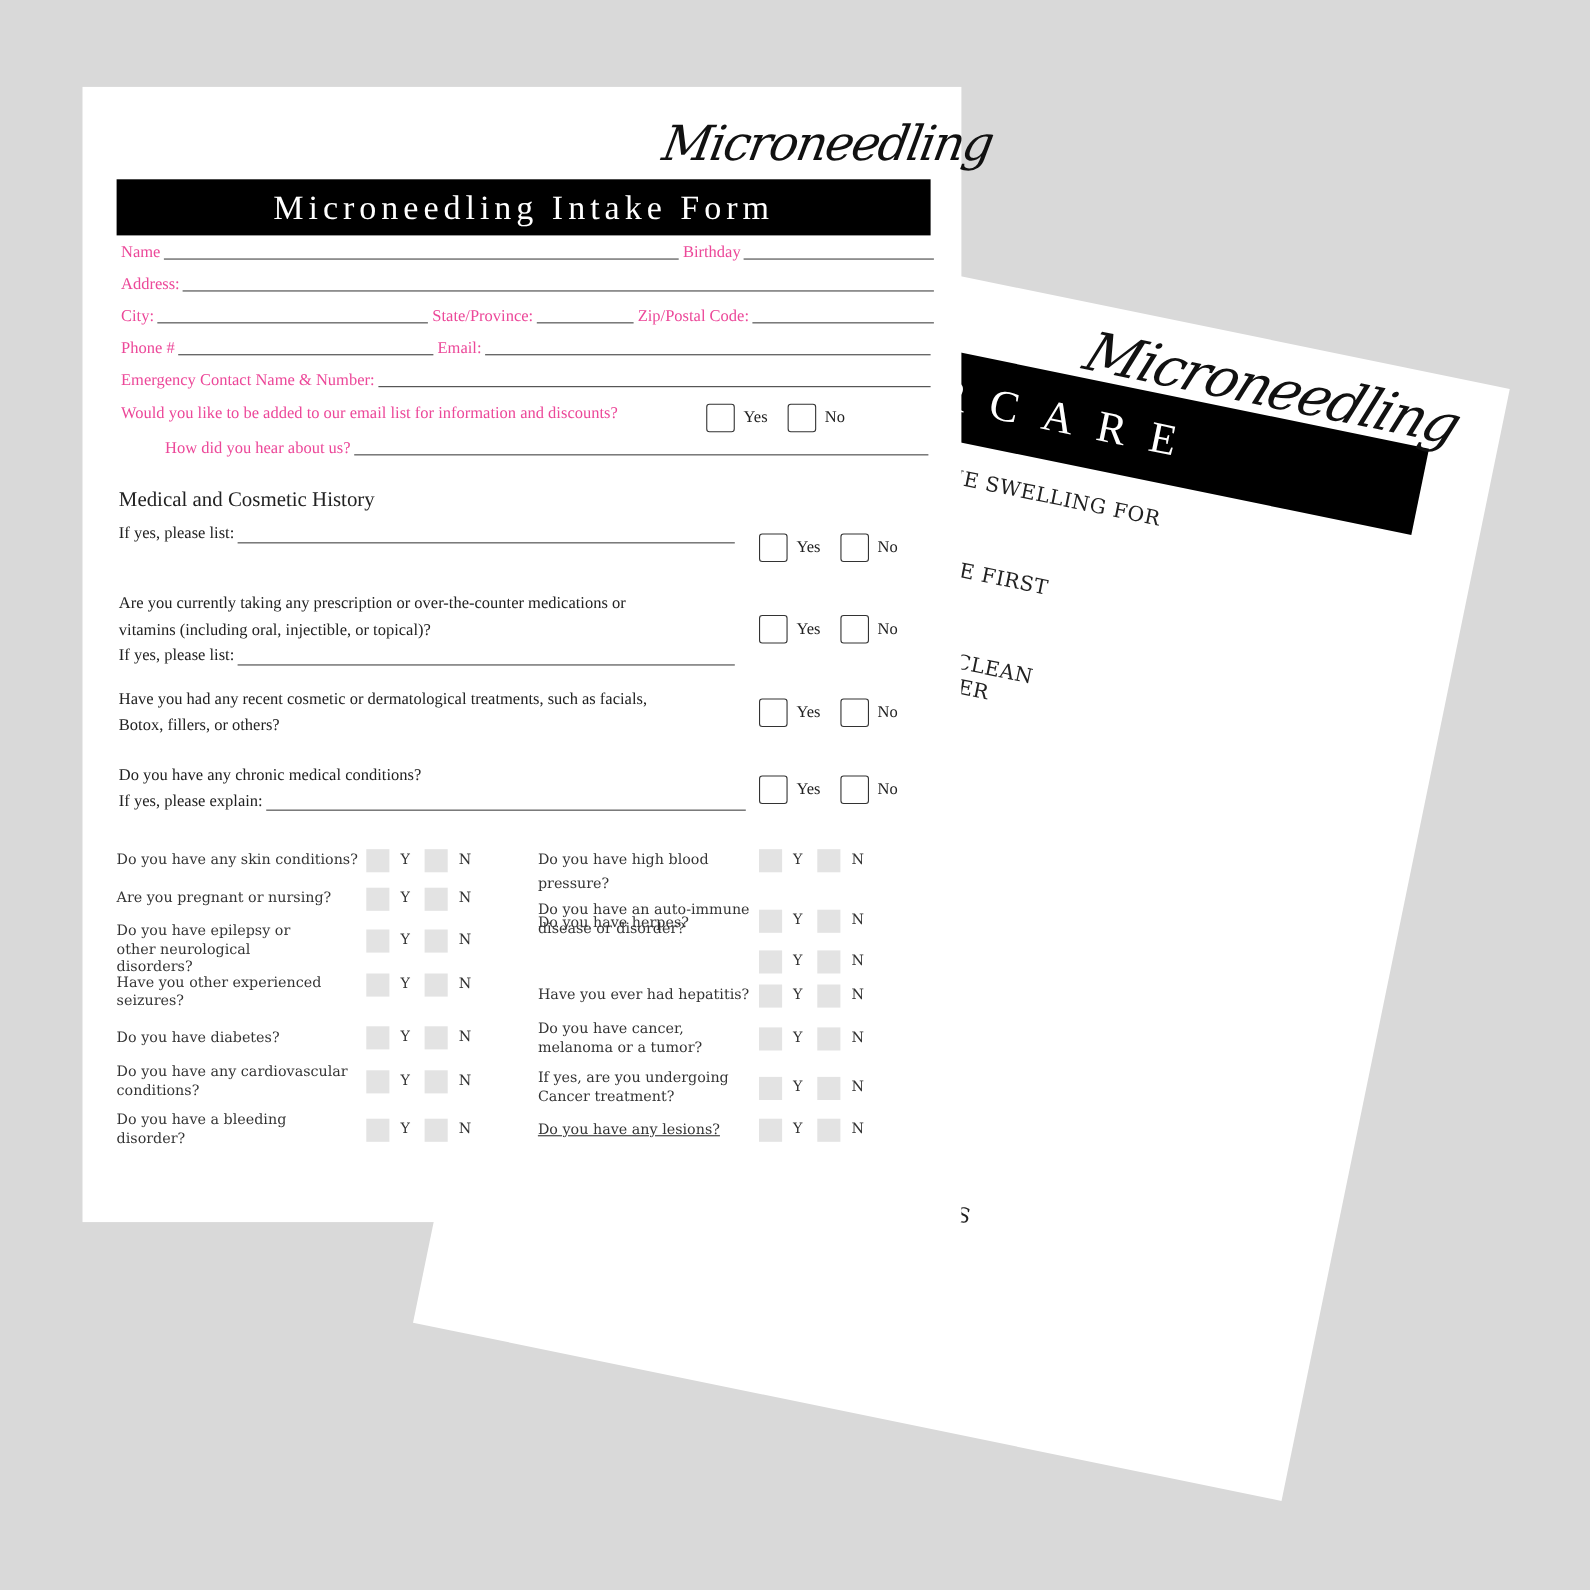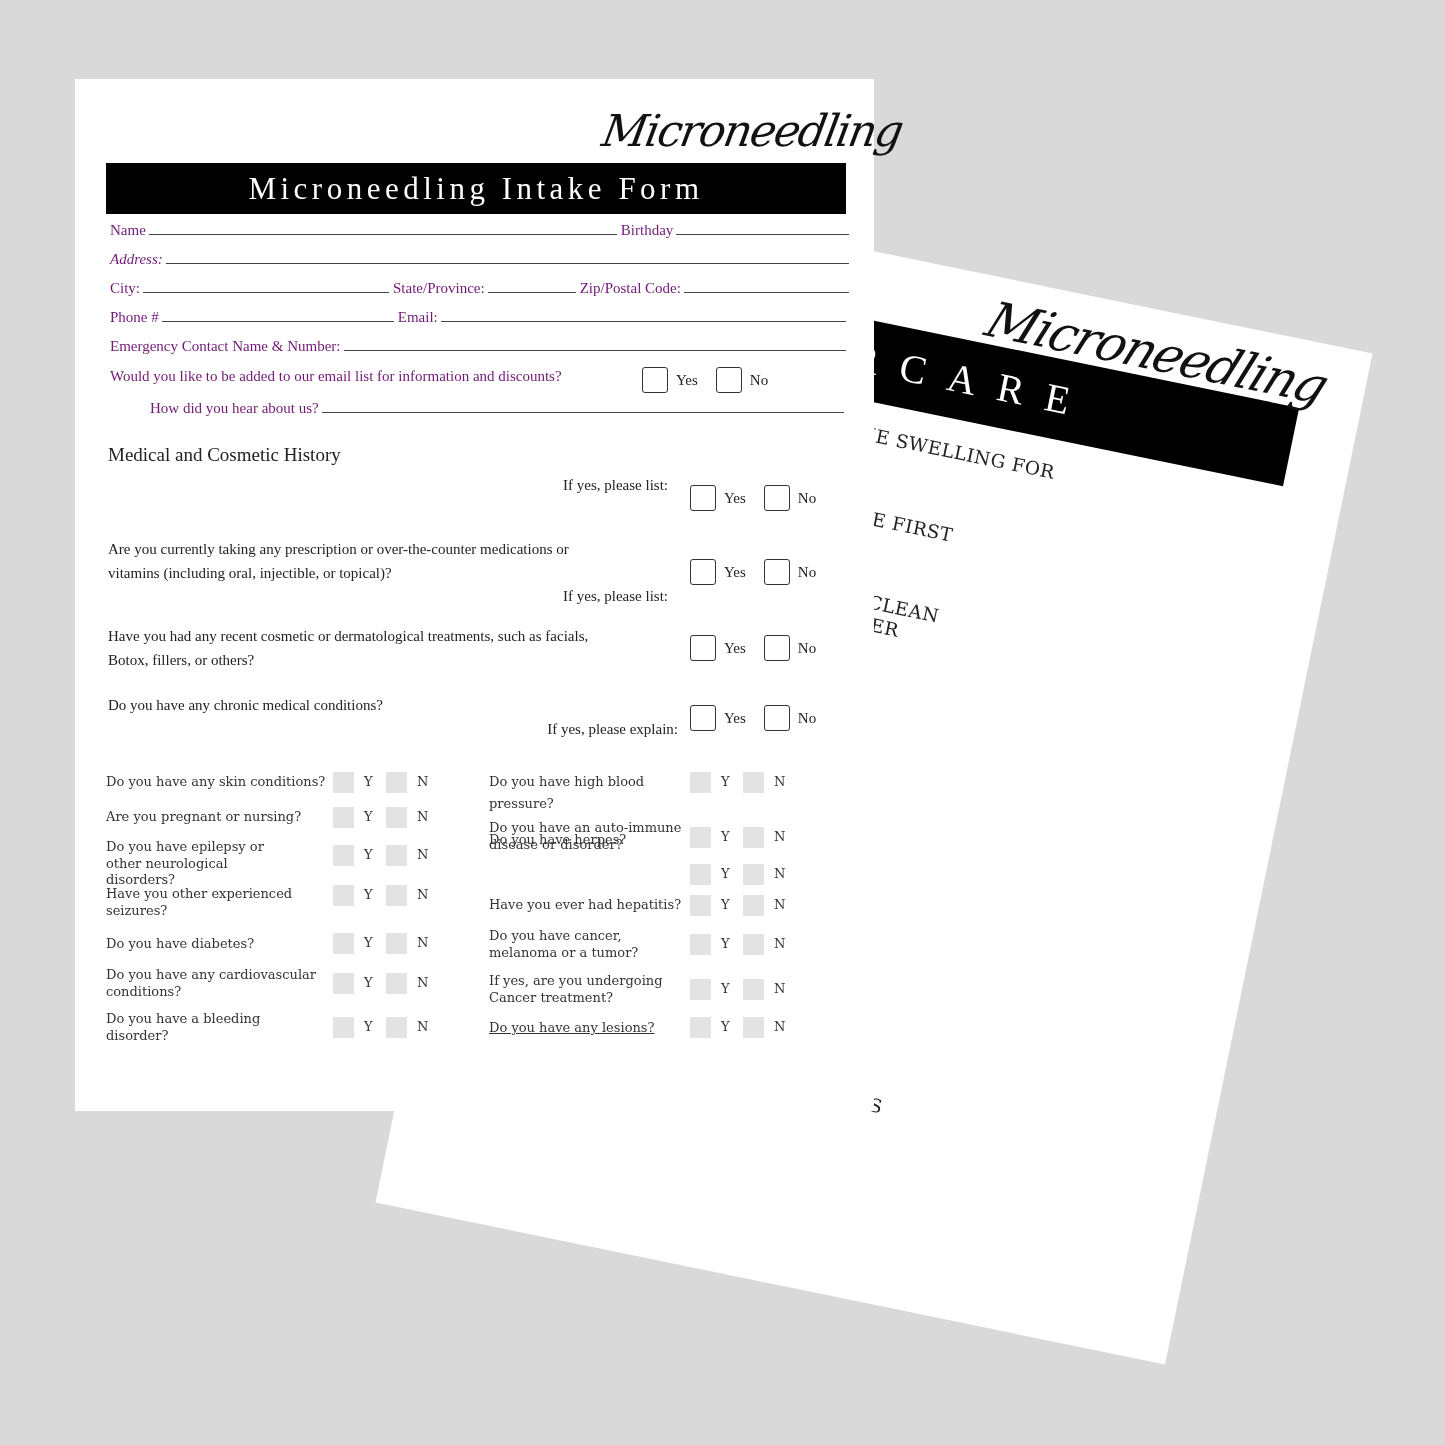--- a/index.html
+++ b/index.html
@@ -49,22 +49,22 @@
       font-family: "DejaVu Serif", serif; font-style: italic;
       font-size: 44px; letter-spacing: -2px; color: #111; transform: skewX(-10deg);
     }
     .title-bar {
       position: absolute; left: 31px; top: 84px; width: 740px; height: 51px;
       background: #000; color: #fff; text-align: center;
       font-family: "Liberation Serif", serif; font-size: 31px; letter-spacing: 4.5px;
       line-height: 51px;
     }
     .field-row {
-      position: absolute; left: 35px; right: 25px; display: flex; align-items: flex-start;
-      font-family: "Liberation Serif", serif; font-size: 15px; white-space: nowrap; color: #701a75;
+      position: absolute; left: 35px; right: 25px; display: flex; align-items: center;
+      font-family: "Liberation Serif", serif; font-size: 15px; white-space: nowrap; color: #ec4899;
     }
     .field-row .lbl { padding-right: 3px; }
     .field-row .line { flex: 1; border-bottom: 1px solid #444; height: 12px; margin-bottom: 2px; }
     .field-row .gap { width: 4px; }
     .box {
       display: inline-block; width: 26px; height: 26px; border: 1.5px solid #333;
       border-radius: 3px; box-sizing: border-box; vertical-align: middle;
     }
     .yn {
       position: absolute; display: flex; align-items: center; gap: 8px;
@@ -72,21 +72,21 @@
     }
     .yn .opt { margin-right: 10px; }
     .section-title {
       position: absolute; left: 33px; top: 365px;
       font-family: "Liberation Serif", serif; font-size: 19px; color: #222;
     }
     .q-block {
       position: absolute; left: 33px; width: 560px;
       font-family: "Liberation Serif", serif; font-size: 15px; line-height: 23.5px; color: #222;
     }
-    .q-block .list-row { display: flex; align-items: flex-end; flex-direction: column; }
+    .q-block .list-row { display: flex; align-items: flex-end; }
     .q-block .list-row .line { flex: 1; border-bottom: 1px solid #444; height: 12px; margin-bottom: 4px; margin-left: 3px; }
     .grid-q {
       position: absolute; font-family: "DejaVu Serif", serif; font-size: 13px;
       line-height: 16.5px; color: #333;
     }
     .gbox { position: absolute; width: 21px; height: 21px; background: #e3e3e3; }
     .gl { position: absolute; font-family: "DejaVu Serif", serif; font-size: 13px; color: #333; }
   </style>
 </head>
 <body>
@@ -146,21 +146,21 @@
   <div class="title-bar">Microneedling Intake Form</div>
 
   <div class="field-row" style="top:143px;">
     <span class="lbl">Name</span>
     <span class="line" style="flex:0 0 468px;"></span>
     <span class="gap"></span>
     <span class="lbl">Birthday</span>
     <span class="line"></span>
   </div>
 
-  <div class="field-row" style="top:172px;font-style:italic;">
+  <div class="field-row" style="top:172px;">
     <span class="lbl">Address:</span>
     <span class="line"></span>
   </div>
 
   <div class="field-row" style="top:201px;">
     <span class="lbl">City:</span>
     <span class="line" style="flex:0 0 246px;"></span>
     <span class="gap"></span>
     <span class="lbl">State/Province:</span>
     <span class="line" style="flex:0 0 88px;"></span>

